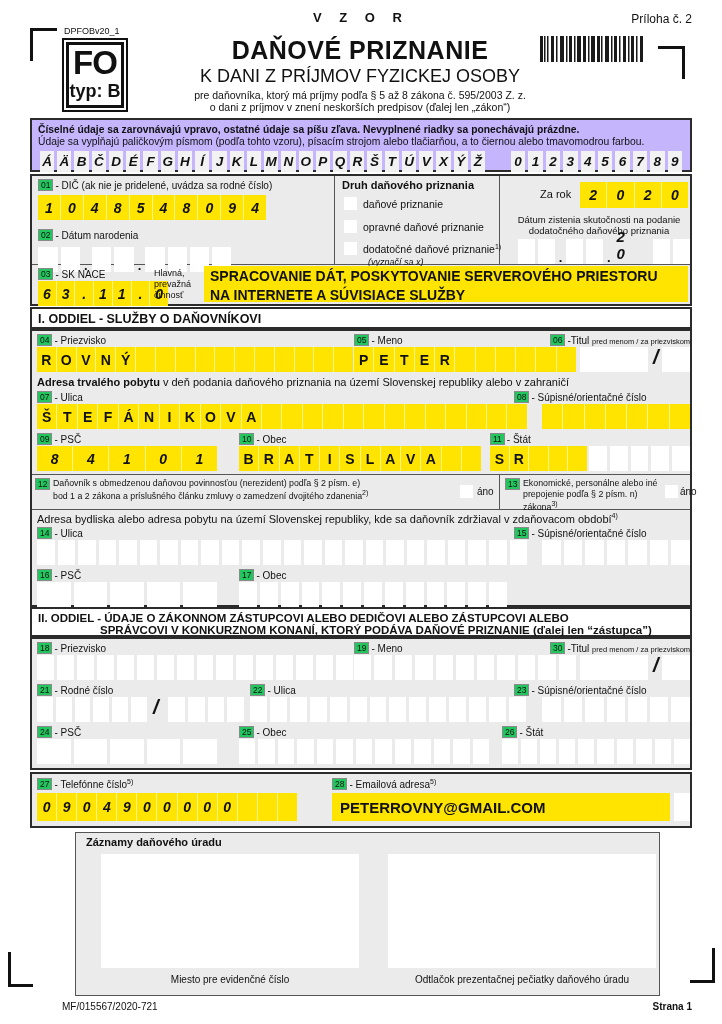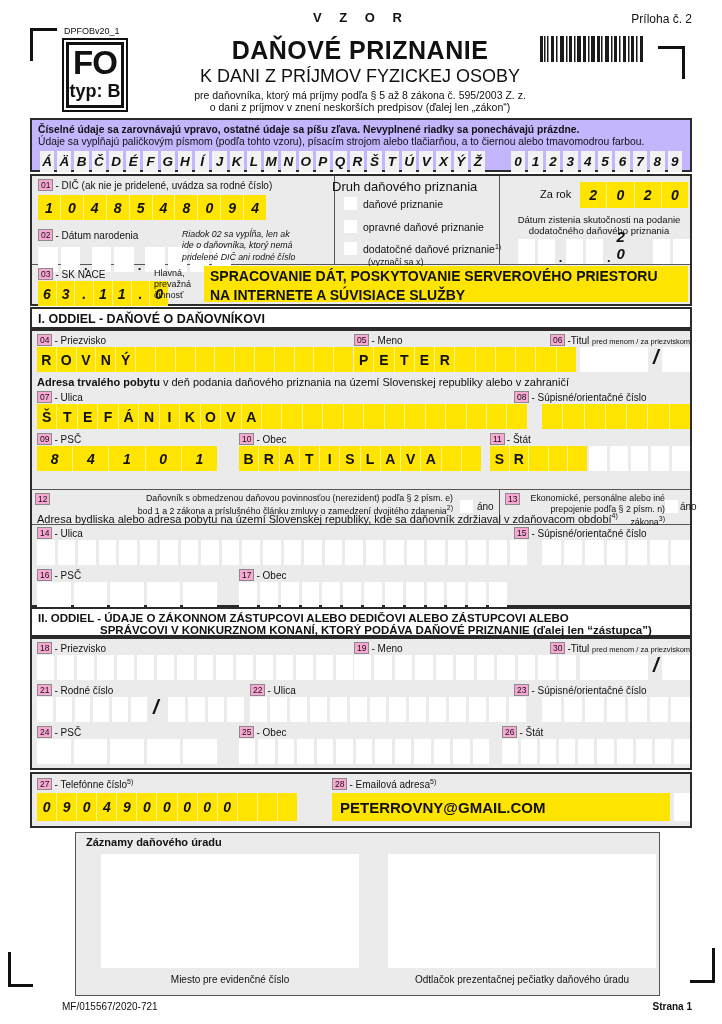--- a/index.html
+++ b/index.html
@@ -25,21 +25,21 @@
   .crop.br{top:948px;left:690px;width:22px;height:32px;border-right:3px solid #111;border-bottom:3px solid #111;}
   
   .panel{position:absolute;left:30px;width:662px;border:2px solid #2b2b2b;background:#ebebeb;box-sizing:border-box;}
   .panel.white{background:#c4b5fd;}
   .sechead{position:absolute;left:30px;width:662px;border:2px solid #2b2b2b;background:#fff;box-sizing:border-box;
            font-weight:bold;font-size:12.5px;padding:3px 6px;}
   .sechead .l2{padding-left:62px;}
   
   .lab{position:absolute;font-size:10px;white-space:nowrap;}
   .lab .small{font-size:7.5px;}
-  .chip{display:inline-block;border:1px solid #8a8a8a;background:#f9a8d4;font-size:8.5px;line-height:10px;padding:0 2px;margin-right:2px;vertical-align:1px;}
+  .chip{display:inline-block;border:1px solid #8a8a8a;background:#22c55e;font-size:8.5px;line-height:10px;padding:0 2px;margin-right:2px;vertical-align:1px;}
   sup{font-size:7px;}
   .boldlead{position:absolute;font-size:11px;white-space:nowrap;}
   .boldlead b{font-weight:bold;}
   
   .comb{position:absolute;display:flex;gap:3px;height:25px;}
   .comb .cell{flex:1;background:#fff;display:flex;align-items:center;justify-content:center;
               font-weight:bold;font-size:14px;color:#111;min-width:0;}
   .comb.filled{gap:0;background:var(--hl,#ffe400);}
   .comb.filled .cell{background:transparent;border-right:1.5px solid rgba(255,255,255,.55);}
   .comb.filled .cell:last-child{border-right:none;}
@@ -48,23 +48,23 @@
   .comb.sample .cell{background:#f2f2f2;font-style:italic;font-size:13.5px;}
   .wbox{position:absolute;background:#fff;height:25px;}
   .slash{position:absolute;font-size:20px;font-weight:bold;font-style:italic;}
   .dotrow{position:absolute;display:flex;align-items:flex-end;height:25px;}
   .dotrow .grp{display:flex;gap:3px;height:25px;}
   .dotrow .dot{font-weight:bold;font-size:13px;margin:0 4px;line-height:12px;}
   .dotrow .pref{font-weight:bold;font-style:italic;font-size:15px;margin:0 4px 2px 2px;letter-spacing:5px;}
   .cb{position:absolute;width:13px;height:13px;background:#fff;}
   .cb.inline{position:static;display:inline-block;vertical-align:-2px;margin-right:6px;}
   .opt{position:absolute;font-size:10.5px;white-space:nowrap;}
-  .hint{position:absolute;font-size:9px;}
+  .hint{position:absolute;font-style:italic;font-size:9px;}
   .note{position:absolute;font-style:italic;font-size:8.8px;line-height:1.3;}
-  .ftext{position:absolute;font-size:8.8px;line-height:1.25;text-align:right;}
+  .ftext{position:absolute;font-size:8.8px;line-height:1.25;}
   .divv{position:absolute;border-left:1.5px solid #555;top:0;}
   .divh{position:absolute;border-top:1.5px solid #555;left:0;right:0;}
   .ybar{position:absolute;background:var(--hl,#ffe400);font-weight:bold;font-size:15px;
         display:flex;align-items:center;padding:0 8px;box-sizing:border-box;}
   .activity{position:absolute;background:var(--hl,#ffe400);font-weight:bold;font-size:14px;line-height:19px;
             padding:1px 6px;box-sizing:border-box;}
   .smalllab{position:absolute;font-size:9px;line-height:1.2;}
   .row1213{position:absolute;left:0;right:0;border-top:1.5px solid #555;border-bottom:1.5px solid #555;}
   .officebox{position:absolute;left:75px;width:585px;border:1.5px solid #555;background:#ebebeb;box-sizing:border-box;}
   .whitearea{position:absolute;background:#fff;}
@@ -210,23 +210,22 @@
           <span class="cell"></span>
         </span>
       <span class="dot">.</span>
       <span class="grp comb" style="position:static;width:86px;">
           <span class="cell"></span>
           <span class="cell"></span>
           <span class="cell"></span>
           <span class="cell"></span>
         </span>
     </div>
-    <div class="note" style="left:150px;top:53px;width:120px;">Riadok 02 sa vypĺňa, len ak ide o daňovníka, ktorý nemá pridelené DIČ ani rodné číslo</div>
-
-    <div class="lab" style="left:300px;top:3px;font-weight:normal;font-size:13px;">Druh daňového priznania</div>
+
+    <div class="lab" style="left:310px;top:3px;font-weight:bold;font-size:11px;">Druh daňového priznania</div>
     <div class="opt" style="left:312px;top:21px;">
       <span class="cb inline"></span><span>daňové priznanie</span>
     </div>
     <div class="opt" style="left:312px;top:44px;">
       <span class="cb inline"></span><span>opravné daňové priznanie</span>
     </div>
     <div class="opt" style="left:312px;top:66px;">
       <span class="cb inline"></span><span>dodatočné daňové priznanie</span><sup>1)</sup>
     </div>
     <div class="hint" style="left:336px;top:81px;">(vyznačí sa x)</div>
@@ -271,21 +270,21 @@
         <span class="cell it">0</span>
       </div>
     <div class="smalllab" style="left:122px;top:92px;width:50px;">
       <span>Hlavná,</span><br><span>prevažná</span><br><span>činnosť</span>
     </div>
     <div class="activity" style="left:172px;top:90px;width:484px;height:36px;">
       <span>SPRACOVANIE DÁT, POSKYTOVANIE SERVEROVÉHO PRIESTORU</span><br><span>NA INTERNETE A SÚVISIACE SLUŽBY</span>
     </div>
   </div>
 
-  <div class="sechead" style="top:307px;height:22px;">I. ODDIEL - DAŇOVÉ O DAŇOVNÍKOVI</div>
+  <div class="sechead" style="top:307px;height:22px;">I. ODDIEL - SLUŽBY O DAŇOVNÍKOVI</div>
   <div class="panel" style="top:329px;height:278px;">
     <div class="lab" style="left:5px;top:3px;">
       <span class="chip">04</span><span>- Priezvisko</span>
     </div>
     <div class="lab" style="left:322px;top:3px;">
       <span class="chip">05</span><span>- Meno</span>
     </div>
     <div class="lab" style="left:518px;top:3px;">
       <span class="chip">06</span><span>-Titul</span> <span class="small">pred menom / za priezviskom</span>
     </div>
@@ -408,21 +407,21 @@
         <span class="cell"></span>
       </div>
     <div class="comb" style="left:557px;top:115px;width:101px;">
         <span class="cell"></span>
         <span class="cell"></span>
         <span class="cell"></span>
         <span class="cell"></span>
         <span class="cell"></span>
       </div>
 
-    <div class="row1213" style="top:158px;height:34px;padding-left:26px;">
+    <div class="row1213" style="top:143px;height:34px;padding-left:26px;">
       <div class="divv" style="left:467px;height:100%;"></div>
       <span class="chip" style="position:absolute;left:3px;top:3px;">12</span>
       <div class="ftext" style="left:21px;top:3px;width:400px;">
         <span>Daňovník s obmedzenou daňovou povinnosťou (nerezident) podľa § 2 písm. e)</span><br><span>bod 1 a 2 zákona a príslušného článku zmluvy o zamedzení dvojitého zdanenia</span><sup>2)</sup>
       </div>
       <span class="cb" style="left:428px;top:10px;"></span>
       <span class="lab" style="left:445px;top:11px;">áno</span>
       <span class="chip" style="position:absolute;left:473px;top:3px;">13</span>
       <div class="ftext" style="left:491px;top:3px;width:142px;">
         <span>Ekonomické, personálne alebo iné</span><br><span>prepojenie podľa § 2 písm. n) zákona</span><sup>3)</sup>

